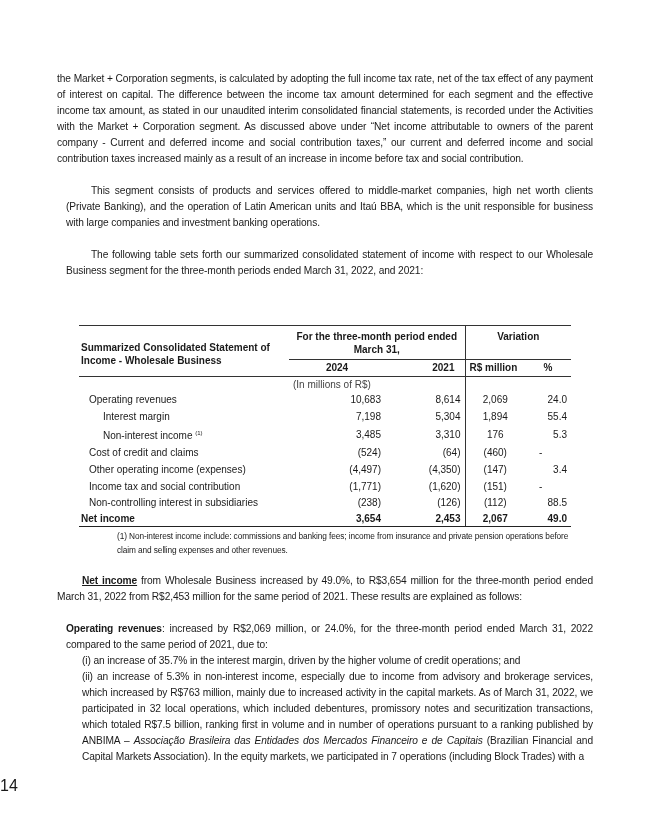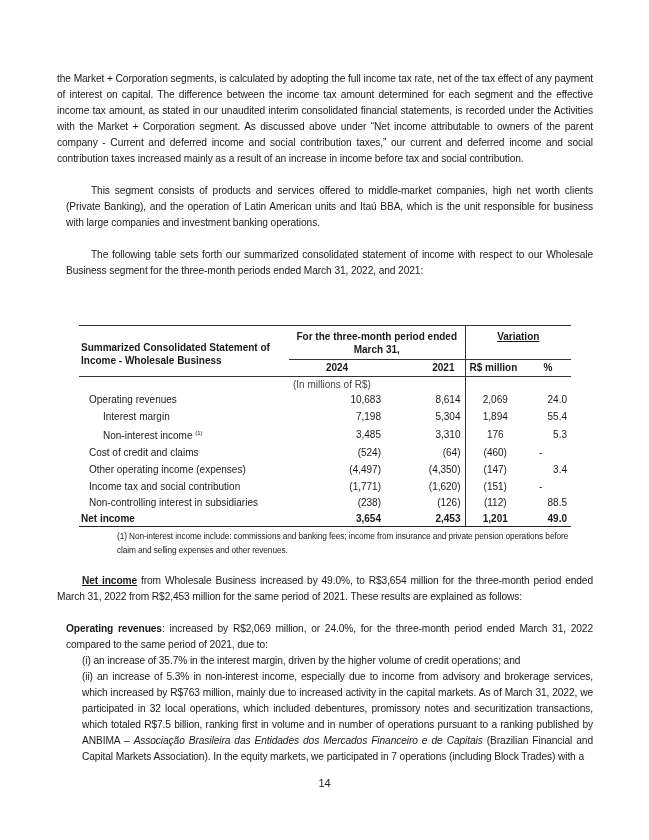--- a/index.html
+++ b/index.html
@@ -42,21 +42,21 @@
     .center { text-align: center; }
     .lbl { padding-left: 10px; }
     .lbl2 { padding-left: 24px; }
     .units { font-size: 10px; color: #444; text-align: left; line-height: 15px; }
     .total td { font-weight: bold; border-bottom: 1.5px solid #222; line-height: 14px; }
     .total .lbl0 { padding-left: 2px; }
     sup { font-size: 6px; vertical-align: 4px; }
     .footnote {
       font-size: 8.3px; line-height: 14px; margin-top: 2px; padding-left: 2px; letter-spacing: -0.1px; margin-left: 36px;
     }
-    .pgnum { position: absolute; top: 777px; left: 0; width: 649px; text-align: center; font-size: 11px; }
+    .pgnum { position: absolute; top: 777px; left: 0; width: 649px; font-size: 16px; }
   </style>
 </head>
 <body>
 
 <div class="page">
   <p class="body">the Market + Corporation segments, is calculated by adopting the full income tax rate, net of the tax effect of any payment of interest on capital. The difference between the income tax amount determined for each segment and the effective income tax amount, as stated in our unaudited interim consolidated financial statements, is recorded under the Activities with the Market + Corporation segment. As discussed above under “Net income attributable to owners of the parent company - Current and deferred income and social contribution taxes,” our current and deferred income and social contribution taxes increased mainly as a result of an increase in income before tax and social contribution.</p>
 
 
   <p class="body indent gap-18">This segment consists of products and services offered to middle-market companies, high net worth clients (Private Banking), and the operation of Latin American units and Itaú BBA, which is the unit responsible for business with large companies and investment banking operations.</p>
 
@@ -69,21 +69,21 @@
       <col style="width:210px">
       <col style="width:96px">
       <col style="width:80px">
       <col style="width:60px">
       <col style="width:46px">
     </colgroup>
     <tbody>
         <tr class="hdr top-rule">
       <th rowspan="2" class="hdr-title mid-rule" style="padding-top:6px;">Summarized Consolidated Statement of Income - Wholesale Business</th>
       <th colspan="2" class="mid-rule" style="padding-top:4px;padding-bottom:3px;">For the three-month period ended March 31,</th>
-      <th colspan="2" class="vsep" style="vertical-align:top;padding-top:4px;text-decoration:underline;">Variation</th>
+      <th colspan="2" class="vsep" style="vertical-align:top;padding-top:4px;">Variation</th>
     </tr>
     <tr class="hdr">
       <th class="mid-rule" style="line-height:16px;">2024</th>
       <th class="mid-rule" style="text-align:right;padding-right:10px;line-height:16px;">2021</th>
       <th class="mid-rule vsep" style="text-align:left;border-top:1px solid #333;line-height:16px;">R$ million</th>
       <th class="mid-rule" style="border-top:1px solid #333;line-height:16px;">%</th>
     </tr>
     <tr>
       <td></td>
       <td colspan="2" class="units">(In millions of R$)</td>
@@ -136,21 +136,21 @@
       <td class="lbl">Non-controlling interest in subsidiaries</td>
       <td class="num">(238)</td>
       <td class="num">(126)</td>
       <td class="center vsep">(112)</td>
       <td class="num">88.5</td>
     </tr>
     <tr class="total">
       <td class="lbl0">Net income</td>
       <td class="num">3,654</td>
       <td class="num">2,453</td>
-      <td class="center vsep">1,201</td>
+      <td class="center vsep">2,067</td>
       <td class="num">49.0</td>
     </tr>
   </tbody>
     </table>
   <p class="footnote">(1) Non-interest income include: commissions and banking fees; income from insurance and private pension operations before claim and selling expenses and other revenues.</p>
 </div>
 
 <div class="page" style="top:573px;">
   <p class="body indent"><u class="bold">Net income</u><span> from Wholesale Business increased by 49.0%, to R$3,654 million for the three-month period ended March 31, 2022 from R$2,453 million for the same period of 2021. These results are explained as follows:</span></p>
 

